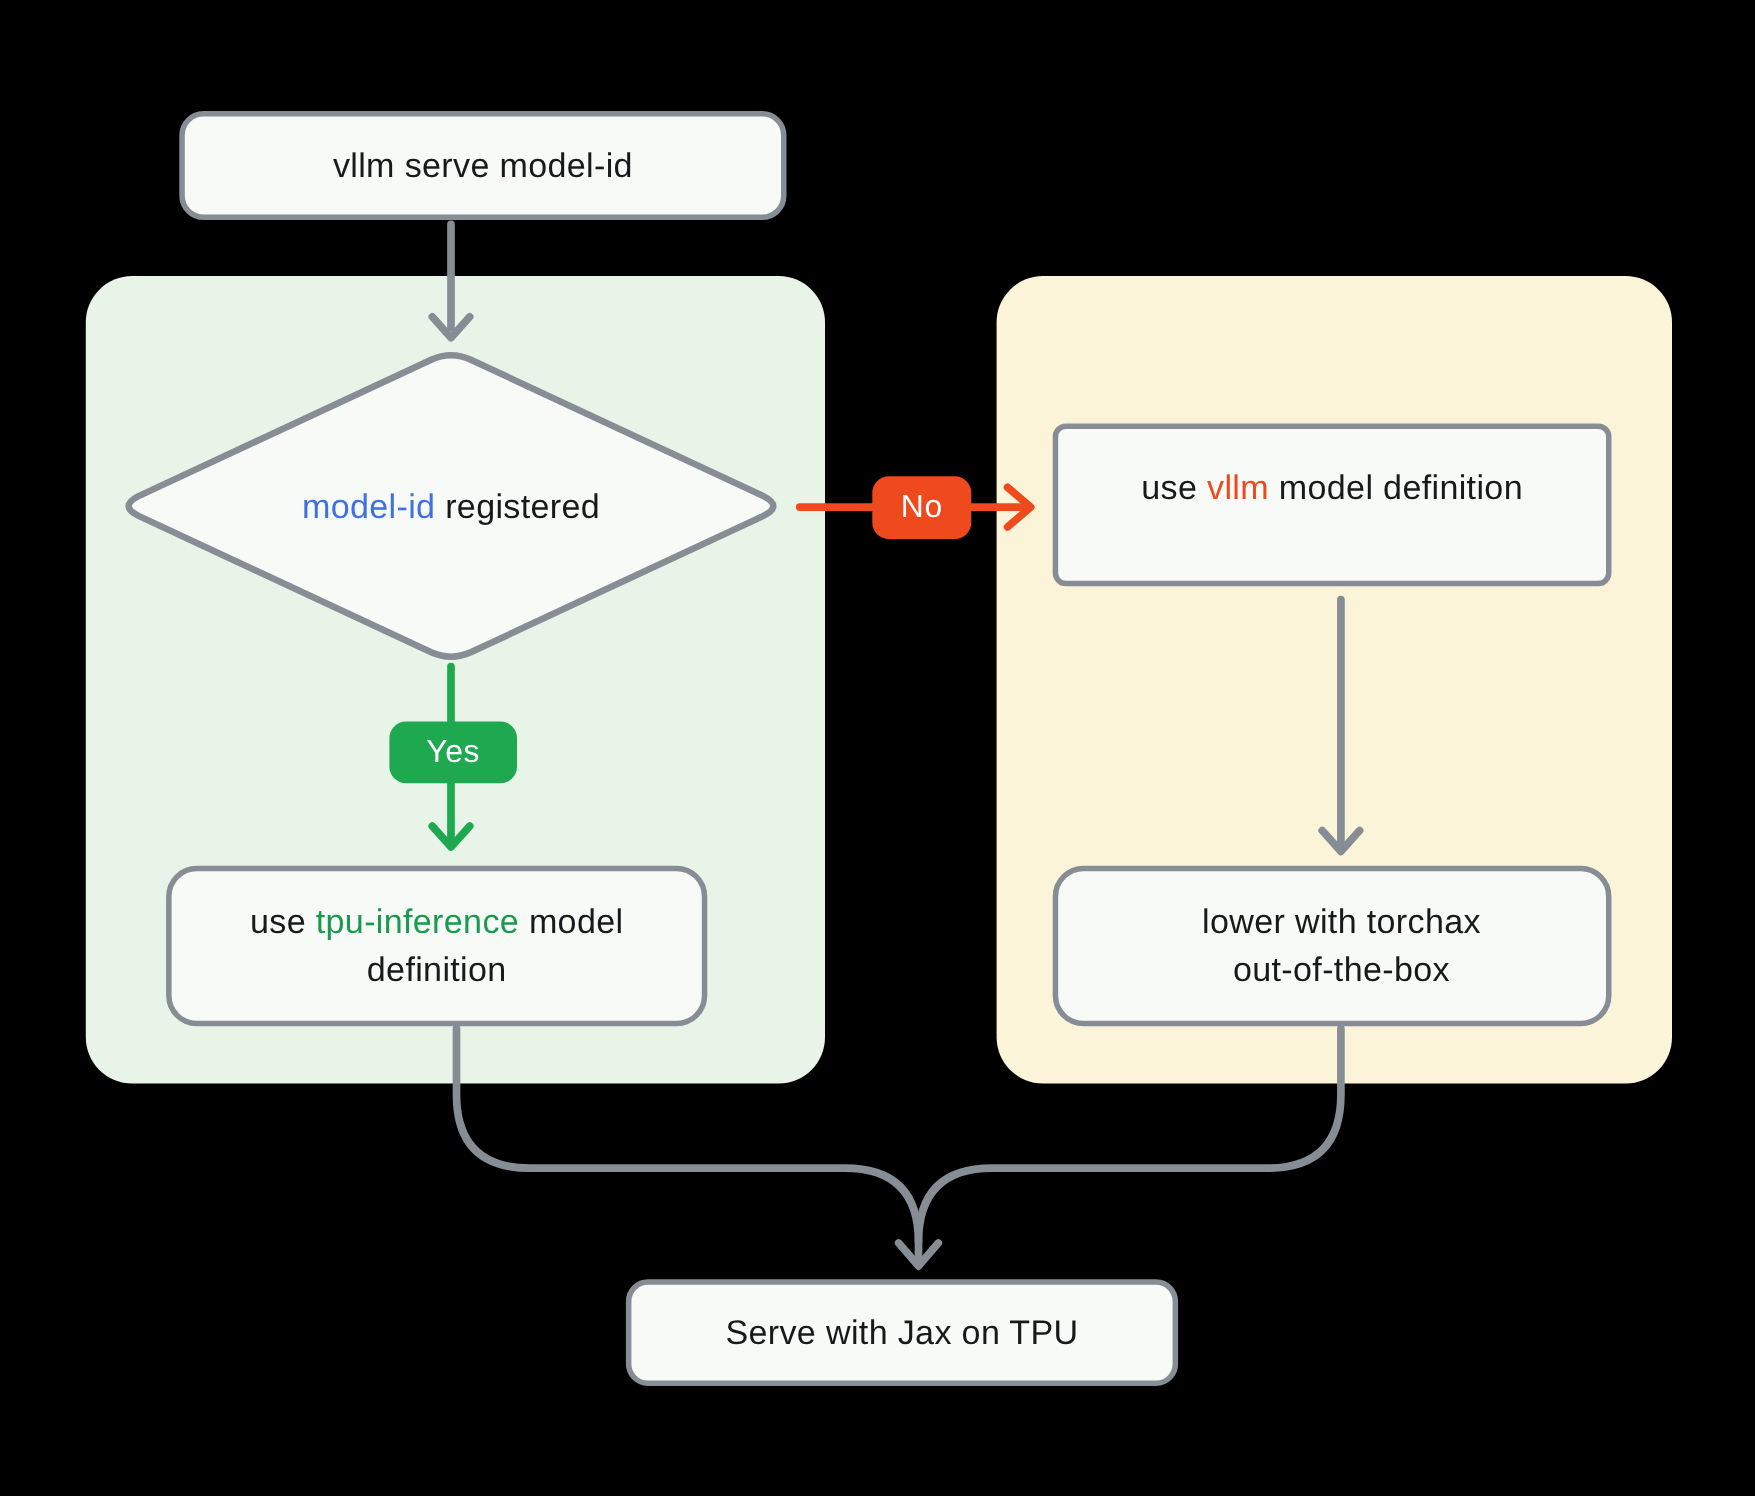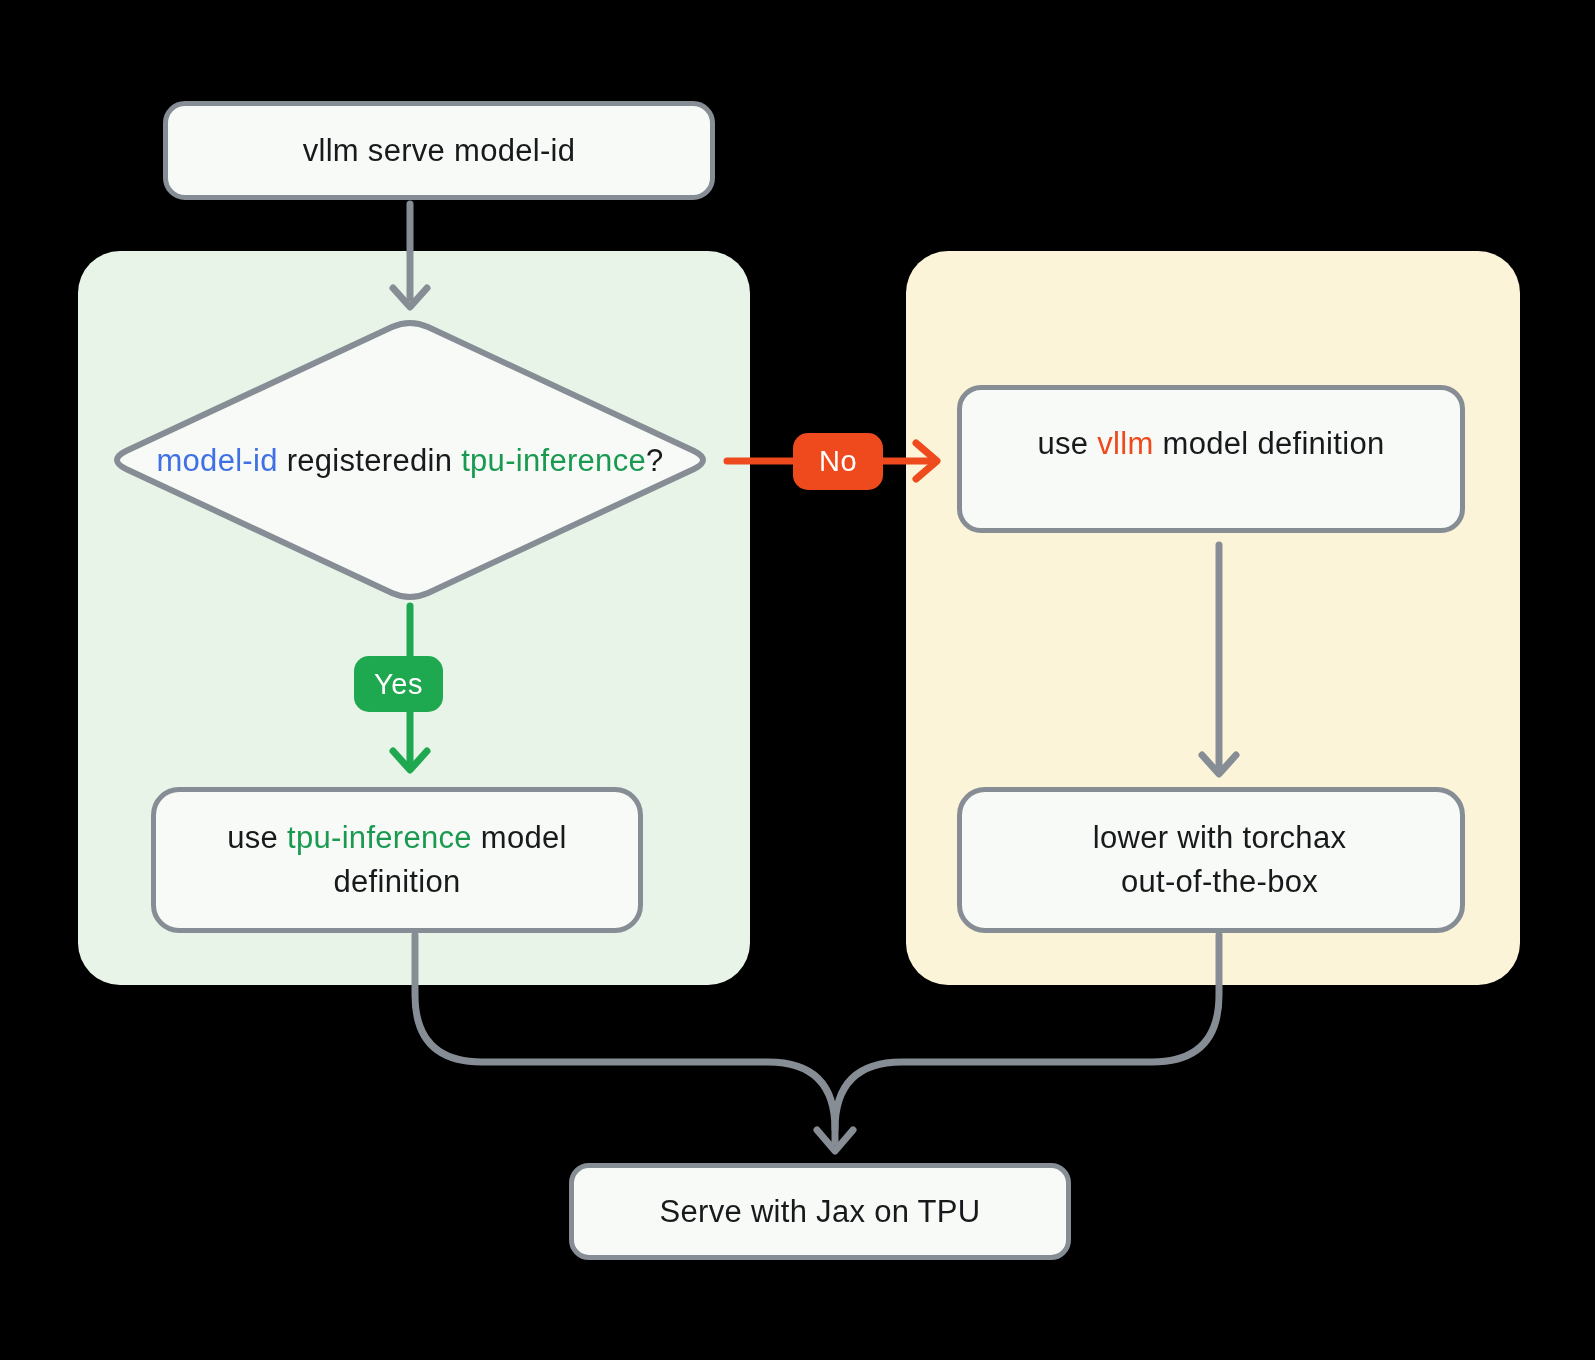--- a/index.html
+++ b/index.html
@@ -16,34 +16,34 @@
   #connectors{position:absolute;left:0;top:0;z-index:1;}
   .node{
     position:absolute;z-index:2;box-sizing:border-box;
     background:#F8FAF8;border:5px solid #868D94;
     display:flex;flex-direction:column;align-items:center;justify-content:center;
     text-align:center;color:#17191B;
     font-size:31px;line-height:44px;letter-spacing:0.3px;
   }
   .node-start{left:163px;top:101px;width:552px;height:99px;border-radius:22px;}
   .node-tpu{left:151px;top:787px;width:492px;height:146px;border-radius:28px;}
-  .node-vllm{left:957px;top:385px;width:508px;height:148px;border-radius:24px;padding-bottom:30px;}
+  .node-vllm{left:957px;top:385px;width:508px;height:148px;border-radius:12px;padding-bottom:30px;}
   .node-torchax{left:957px;top:787px;width:508px;height:146px;border-radius:28px;padding-left:17px;}
   .node-serve{left:569px;top:1163px;width:502px;height:97px;border-radius:20px;}
   .diamond-text{
     position:absolute;z-index:2;left:110px;top:388px;width:600px;height:144px;
     display:flex;flex-direction:row;align-items:center;justify-content:center;
     text-align:center;color:#17191B;font-size:31px;line-height:45px;letter-spacing:0.3px;
   }
   .badge{
     position:absolute;z-index:3;box-sizing:border-box;
     display:flex;align-items:center;justify-content:center;
     color:#FFFFFF;font-size:29px;letter-spacing:0.5px;border-radius:15px;
   }
-  .badge-yes{left:354px;top:656px;width:89px;height:56px;background:#1EA850;}
+  .badge-yes{left:354px;top:656px;width:116px;height:56px;background:#1EA850;}
   .badge-no{left:793px;top:433px;width:90px;height:57px;background:#EE4A1D;}
   .accent-blue{color:#3F70E4;}
   .accent-green{color:#1A9A50;}
   .accent-orange{color:#EE4A1D;}
 </style>
 </head>
 <body>
 
 <div class="panel panel-green"></div>
 <div class="panel panel-yellow"></div>
@@ -78,21 +78,20 @@
     <path d="M 817 1130 L 835 1151 L 853 1130"></path>
   </g>
 </svg>
 
 <div class="node node-start">
   <span>vllm serve model-id</span>
 </div>
 
 <div class="diamond-text">
     <div><span class="accent-blue">model-id</span><span> registered</span></div>
-    <div><span>in </span><span class="accent-green">tpu-inference</span><span>?</span></div>
   </div>
 
 <div class="badge badge-yes">
   <span>Yes</span>
 </div>
 
 <div class="badge badge-no">
   <span>No</span>
 </div>
 

